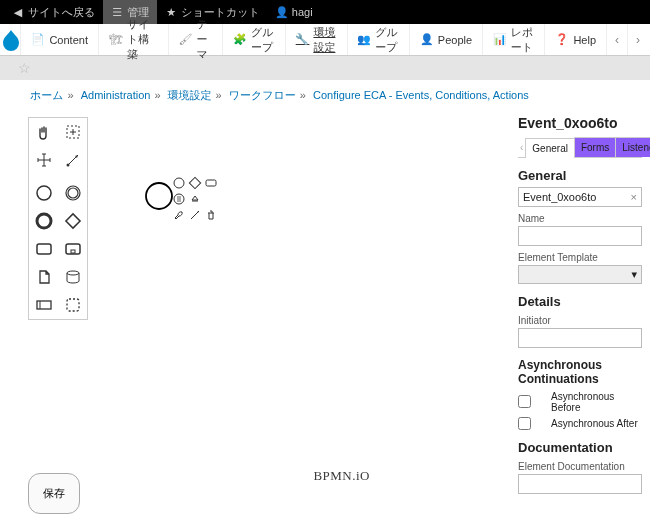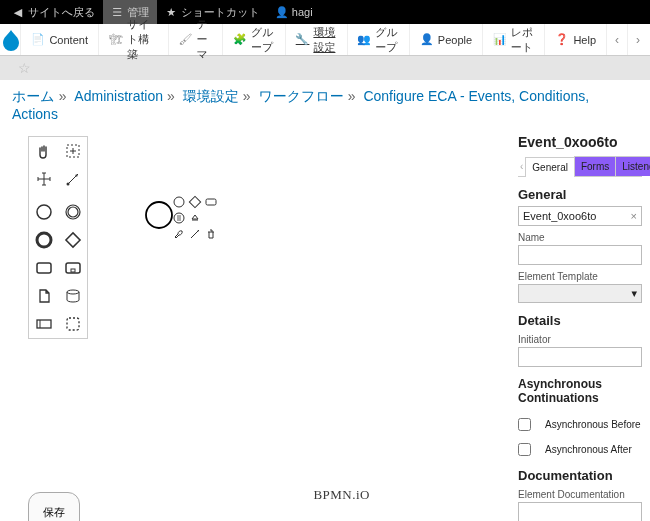--- a/index.html
+++ b/index.html
@@ -10,21 +10,21 @@
 .topbar .gi{width:12px;display:inline-flex;justify-content:center}
 .adminmenu{background:#fff;height:32px;border-bottom:1px solid #ccc;display:flex;align-items:stretch;padding:0 2px}
 .adminmenu .logo{width:28px;display:flex;align-items:center;justify-content:center}
 .adminmenu .item{display:flex;align-items:center;gap:4px;padding:0 10px;border-left:1px solid #eee;font-size:11px;color:#333;cursor:pointer;position:relative}
 .adminmenu .item.active{text-decoration:underline}
 .adminmenu .ic{width:14px;height:14px;display:inline-flex;align-items:center;justify-content:center;color:#888}
 .adminmenu .spacer{flex:1}
 .adminmenu .arrow{padding:0 8px;color:#888;border-left:1px solid #eee;display:flex;align-items:center}
 .favbar{background:#e5e5e5;height:24px;display:flex;align-items:center;padding:0 18px}
 .favbar .star{color:#bbb;font-size:14px}
-.crumbs{padding:8px 12px;font-size:14px;color:#0071b3}
+.crumbs{padding:8px 30px;font-size:11px;color:#0071b3}
 .crumbs a{color:#0071b3;text-decoration:none;cursor:pointer}
 .crumbs .sep{color:#666;padding:0 4px}
 .workarea{position:relative;display:flex;height:calc(521px - 24px - 32px - 24px - 28px)}
 .canvas{flex:1;position:relative;background:#fff}
 .palette{position:absolute;left:28px;top:6px;width:60px;border:1px solid #ccc;background:#fff;display:flex;flex-wrap:wrap}
 .palette .cell{width:29px;height:28px;display:flex;align-items:center;justify-content:center;color:#333}
 .palette .cell svg{display:block}
 .sep-row{width:58px;height:5px}
 .shape-on-canvas{position:absolute;left:144px;top:70px}
 .ctxpad{position:absolute;left:172px;top:65px;display:flex;flex-wrap:wrap;width:54px;gap:2px}
@@ -36,21 +36,21 @@
 .tabs{display:flex;border-bottom:1px solid #ccc;font-size:10px;align-items:center;gap:0}
 .tabs .tnav{color:#aaa;padding:0 2px;cursor:pointer}
 .tabs .tab{padding:4px 6px;border:1px solid #ccc;border-bottom:none;background:#8b5cf6;cursor:pointer;margin-right:-1px}
 .tabs .tab.active{background:#fff;position:relative;top:1px}
 .sect-title{font-size:13px;font-weight:bold;margin:10px 0 4px 0}
 .fldlabel{font-size:10px;color:#555;margin-top:6px;margin-bottom:2px}
 .txt{width:100%;border:1px solid #bbb;padding:3px 4px;font-size:11px}
 .txt.id{display:flex;justify-content:space-between;align-items:center}
 .txt.id .clear{color:#888;cursor:pointer}
 .sel{width:100%;border:1px solid #bbb;padding:2px 4px;font-size:11px;background:#eee;display:flex;justify-content:flex-end;align-items:center}
-.chk{display:flex;align-items:center;gap:14px;font-size:10px;margin:12px 0}
+.chk{display:flex;align-items:center;gap:20px;font-size:10px;margin:4px 0}
 .asynctitle{font-size:12px;font-weight:bold;margin-top:10px;line-height:1.2}
 svg{overflow:visible}
 </style>
 </head>
 <body>
 
 <div class="topbar">
   <div class="seg">
     <span class="gi">◀</span>
     <span>サイトへ戻る</span>

